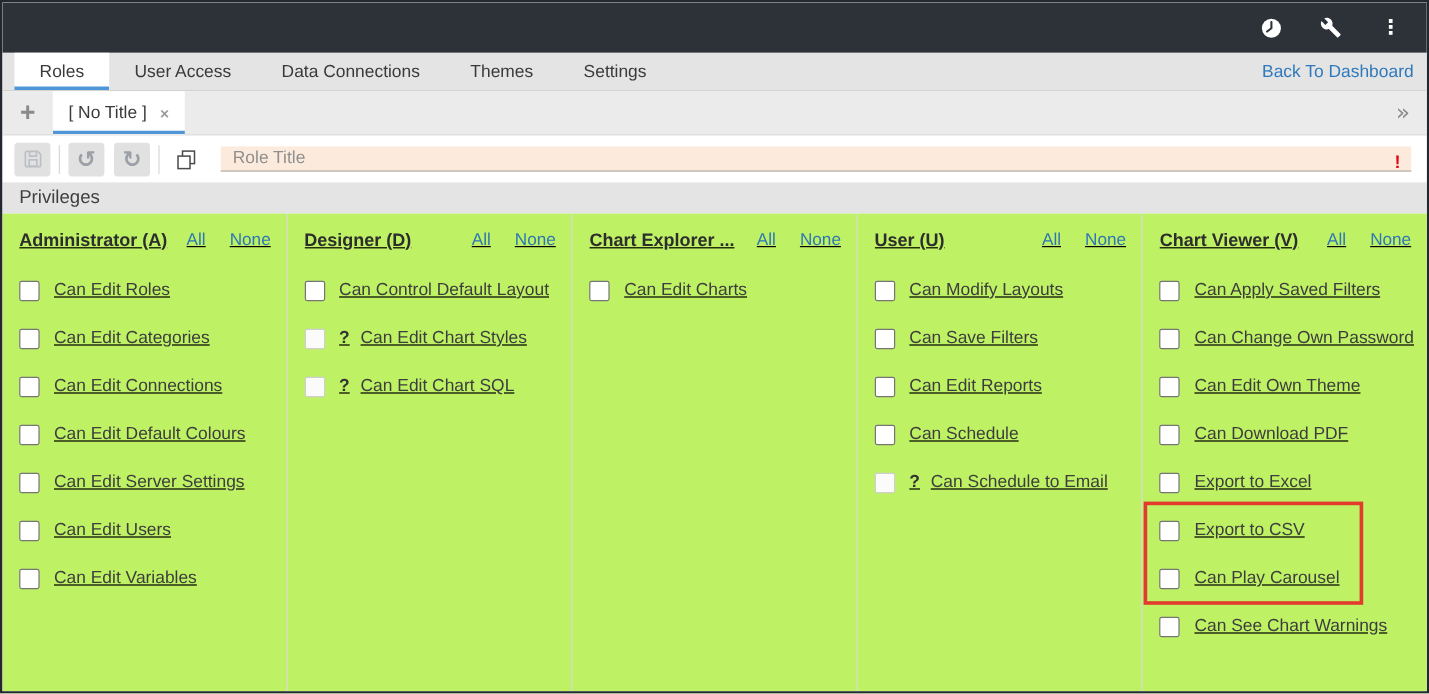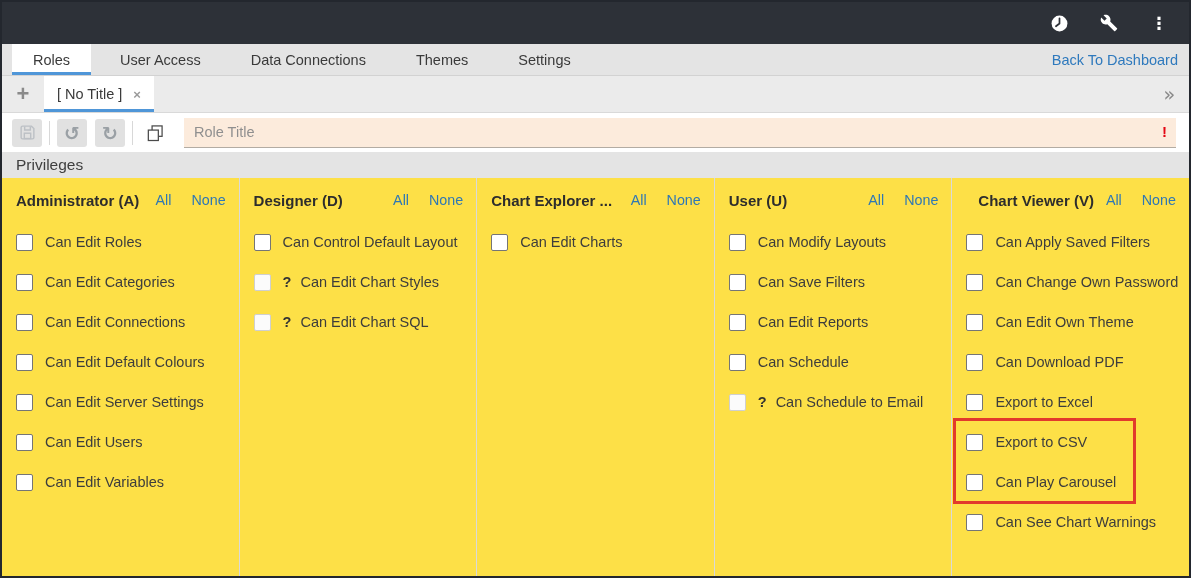--- a/index.html
+++ b/index.html
@@ -6,51 +6,51 @@
   body { font-family:"Liberation Sans","DejaVu Sans",sans-serif; background:#fff; }
   .window { width:1191px; height:578px; border:2px solid #23272e; display:flex; flex-direction:column; overflow:hidden; background:#fff; }
 
   
   .topbar { height:42px; background:#2d3138; display:flex; align-items:center; justify-content:flex-end; gap:30px; padding-right:20px; flex:none; }
   .topicon { width:20px; height:20px; display:flex; align-items:center; justify-content:center; cursor:pointer; }
   .kebab { color:#fff; font-size:17px; font-weight:bold; font-family:"DejaVu Sans",sans-serif; line-height:1; }
 
   
   .navrow { height:32px; background:#e4e4e4; display:flex; align-items:stretch; border-bottom:1px solid #d2d2d2; flex:none; }
-  .tab { display:flex; align-items:center; padding:0 21px; font-size:14.5px; color:#3a3a3a; cursor:pointer;margin-left:8px; }
+  .tab { display:flex; align-items:center; padding:0 21px; font-size:14.5px; color:#3a3a3a; cursor:pointer; }
   .tab.first { margin-left:10px; }
   .tab.active { background:#fff; box-shadow:inset 0 -3px 0 #4f96d8; }
   .backlink { margin-left:auto; display:flex; align-items:center; padding-right:11px; color:#2e79bd; font-size:14.5px; cursor:pointer; }
 
   
   .docrow { height:37px; background:#ebebeb; display:flex; align-items:stretch; border-bottom:1px solid #d9d9d9; flex:none; }
   .plusbtn { width:42px; display:flex; align-items:center; justify-content:center; color:#8a8a8a; font-size:22px; font-weight:bold; cursor:pointer; }
   .doctab { background:#fff; display:flex; align-items:center; gap:11px; padding:0 13px; font-size:14.5px; color:#3a3a3a; box-shadow:inset 0 -3px 0 #4f96d8; cursor:pointer; }
   .closex { color:#9a9a9a; font-size:13px; font-weight:bold; cursor:pointer; }
   .overflow { margin-left:auto; display:flex; align-items:center; padding-right:14px; color:#8a8a8a; font-size:19px; cursor:pointer; font-family:"DejaVu Sans",sans-serif; }
 
   
   .toolbar { height:39px; background:#fff; display:flex; align-items:center; padding-left:10px; flex:none; }
   .tbtn { width:30px; height:28px; border-radius:3px; display:flex; align-items:center; justify-content:center; cursor:pointer; flex:none; }
   .tbtn.graybg { background:#e1e1e1; }
   .tbtn.arrow { font-family:"DejaVu Sans",sans-serif; font-size:19px; font-weight:bold; color:#9aa0a5; }
   .sep { width:1px; height:24px; background:#d8d8d8; margin:0 7px; flex:none; }
   .tbtn + .tbtn { margin-left:8px; }
   .titlewrap { flex:1; position:relative; margin-left:14px; margin-right:13px; }
-  .titleinput { width:100%; height:30px; background:#fcebdc; border:none; border-bottom:1px solid #b3aca3; font-size:14.5px; padding:0 26px 0 10px; font-family:"Liberation Sans","DejaVu Sans",sans-serif; color:#3a3a3a; outline:none; }
+  .titleinput { width:100%; height:21px; background:#fcebdc; border:none; border-bottom:1px solid #b3aca3; font-size:14.5px; padding:0 26px 0 10px; font-family:"Liberation Sans","DejaVu Sans",sans-serif; color:#3a3a3a; outline:none; }
   .titleinput::placeholder { color:#8f8f8f; opacity:1; }
   .errmark { position:absolute; right:9px; top:5px; color:#e30613; font-weight:bold; font-size:15px; }
 
   
   .privbar { height:26px; background:#e4e4e4; display:flex; align-items:center; padding-left:14px; font-size:15.5px; color:#3f3f3f; flex:none; }
 
   
-  .cols { flex:1; display:flex; overflow:hidden; background:#fde047; }
+  .cols { flex:1; display:flex; overflow:hidden; background:#bef264;text-decoration:underline; }
   .col { flex:1; border-right:1px solid #d9d9d9; overflow:hidden; }
-  .col:last-child { border-right:none;text-align:center; }
+  .col:last-child { border-right:none; }
   .colhead { height:44px; display:flex; align-items:center; padding:0 13px 0 14px; }
   .ctitle { font-size:15px; font-weight:bold; color:#2d2d2d; flex:1; white-space:nowrap; overflow:hidden; }
   .lnk { color:#2e77b5; font-size:14.3px; cursor:pointer; flex:none; }
   .lnk.none { margin-left:20px; }
   .rows { position:relative; }
   .row { height:40px; display:flex; align-items:center; padding-left:14px; }
   .cb { width:17px; height:17px; border:1px solid #757575; border-radius:2px; background:#fff; margin-right:12px; flex:none; cursor:pointer; }
   .cb.dis { border-color:#cfcfcf; background:#fbfbfb; }
   .qm { font-weight:bold; font-size:14.5px; color:#333; margin-right:9px; }
   .lbl { font-size:14.5px; color:#3d3d3d; white-space:nowrap; }

